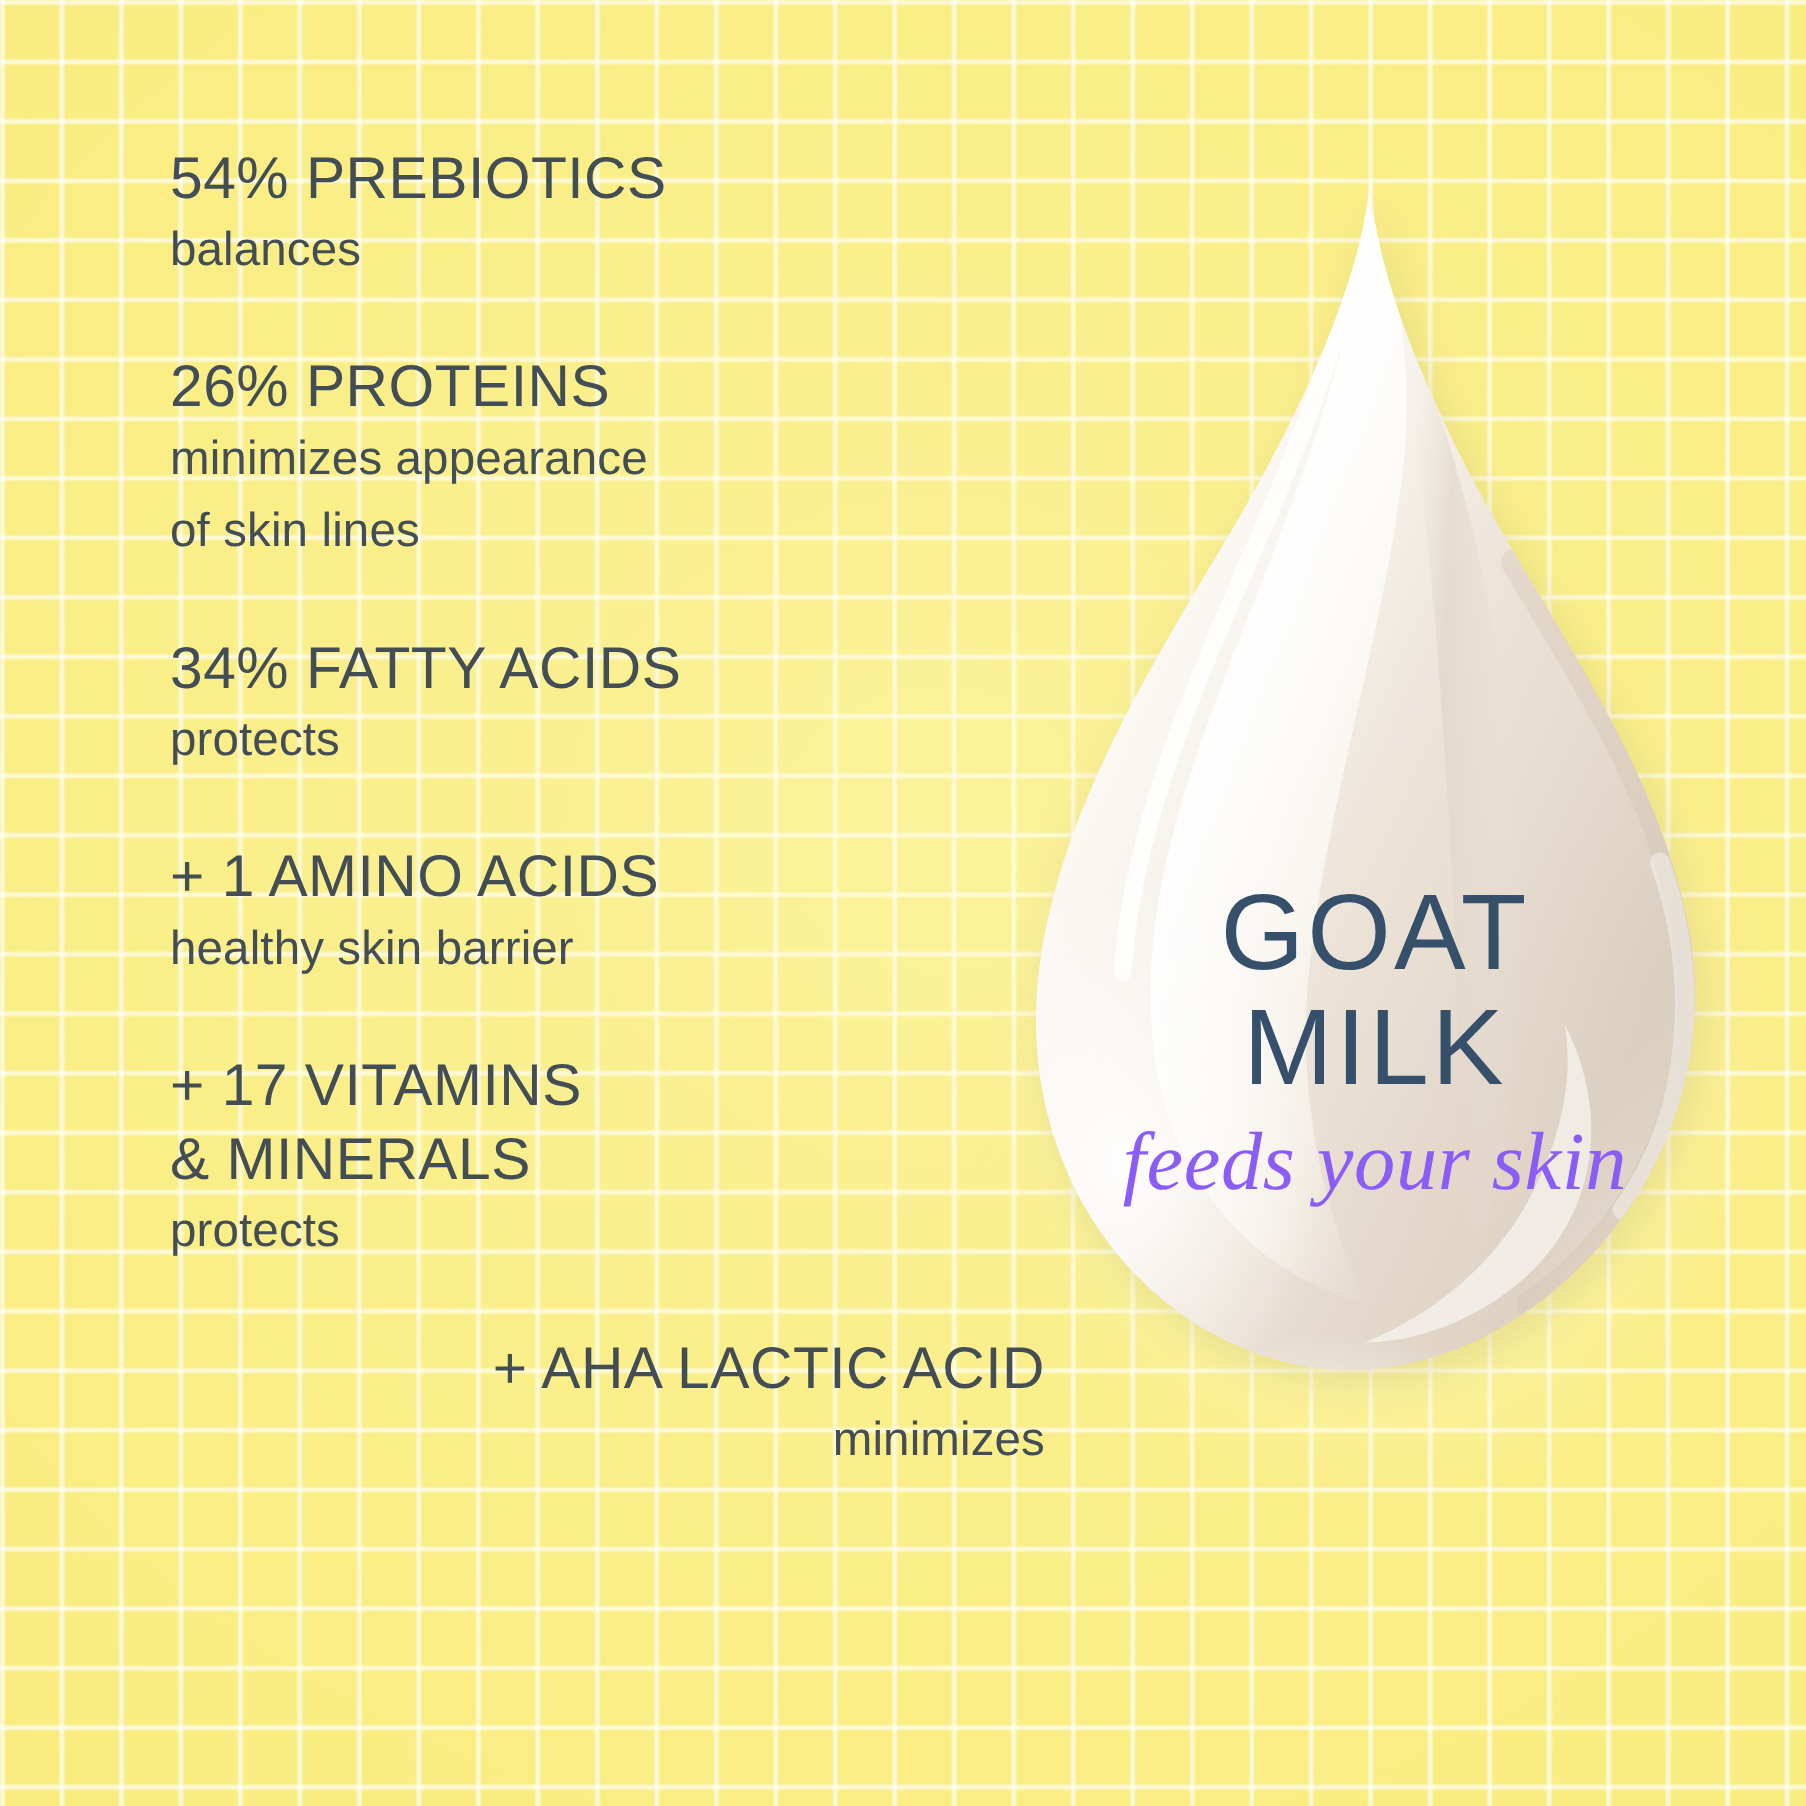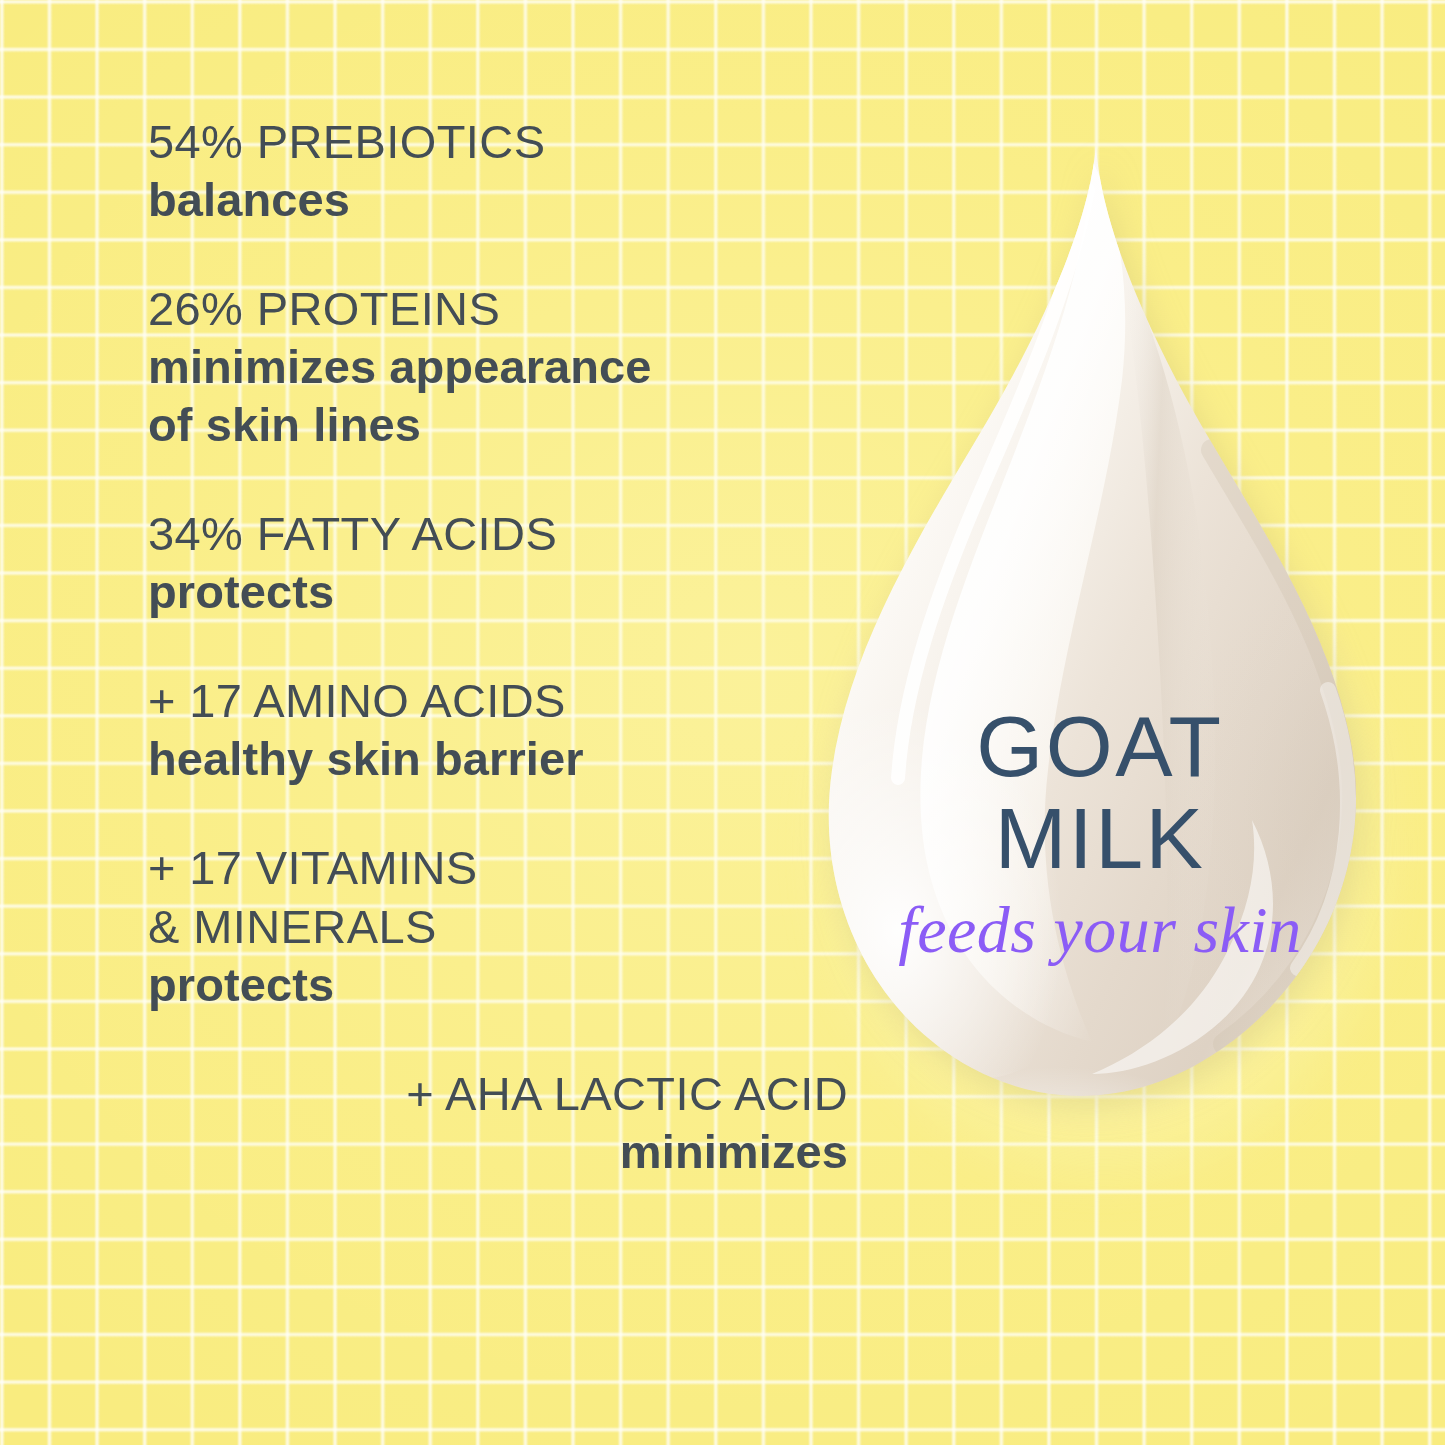--- a/index.html
+++ b/index.html
@@ -47,38 +47,37 @@
                 rgba(250,236,120,0.0) 80%);
     pointer-events: none;
   }
 
   
   .ingredient-list {
     position: absolute;
     left: 136px;
     top: 112px;
     width: 700px;
-    margin-left: 12px;
   }
   .ingredient-block { margin-bottom: 50px; }
   .ingredient-block:last-child { margin-bottom: 0; text-align: right; }
 
   .ing-headline {
     color: #434d55;
     font-size: 47px;
     line-height: 59px;
     font-weight: 400;
     letter-spacing: 0.4px;
     white-space: pre-line;
   }
   .ing-sub {
     color: #434d55;
-    font-size: 47px;
+    font-size: 38px;
     line-height: 58px;
-    font-weight: 700;
+    font-weight: 400;
     letter-spacing: 0.1px;
     white-space: pre-line;
   }
 
   
   .droplet-wrap {
     position: absolute;
     left: 800px;
     top: 130px;
     width: 600px;
@@ -150,21 +149,21 @@
       <div class="ing-sub">minimizes appearance
 of skin lines</div>
     </div>
 
     <div class="ingredient-block">
       <div class="ing-headline">34% FATTY ACIDS</div>
       <div class="ing-sub">protects</div>
     </div>
 
     <div class="ingredient-block">
-      <div class="ing-headline">+ 17 AMINO ACIDS</div>
+      <div class="ing-headline">+ 1 AMINO ACIDS</div>
       <div class="ing-sub">healthy skin barrier</div>
     </div>
 
     <div class="ingredient-block">
       <div class="ing-headline">+ 17 VITAMINS
 &amp; MINERALS</div>
       <div class="ing-sub">protects</div>
     </div>
 
     <div class="ingredient-block">

